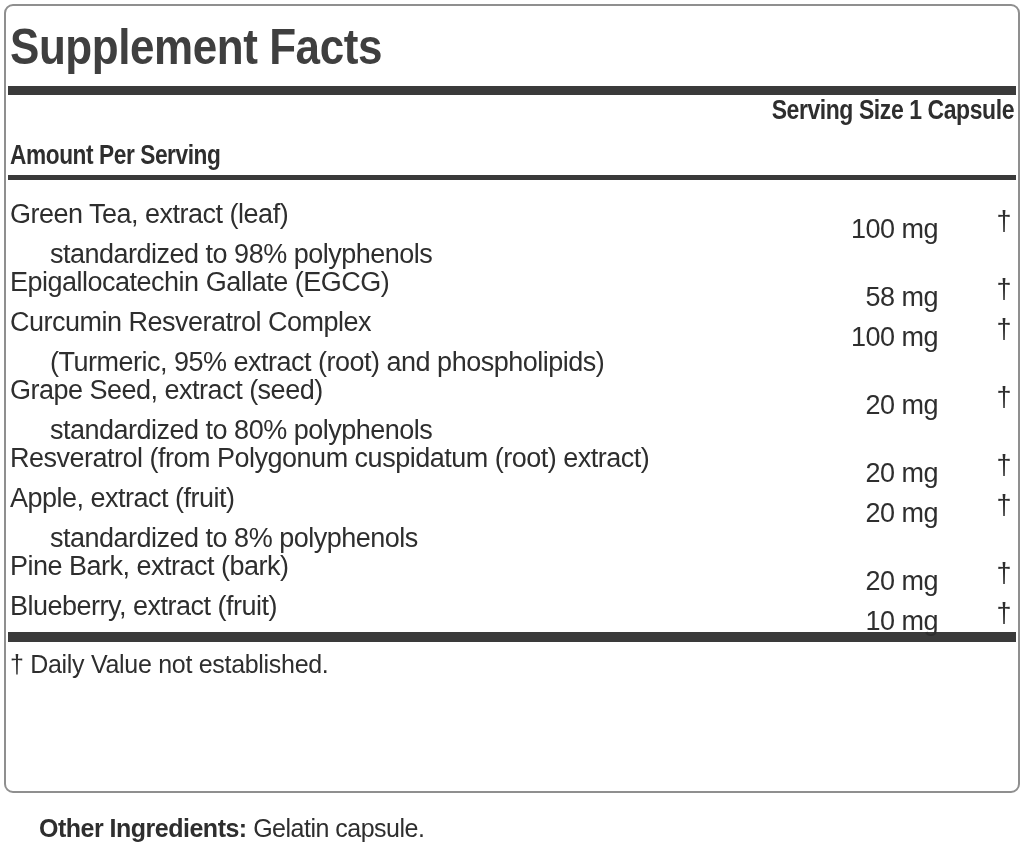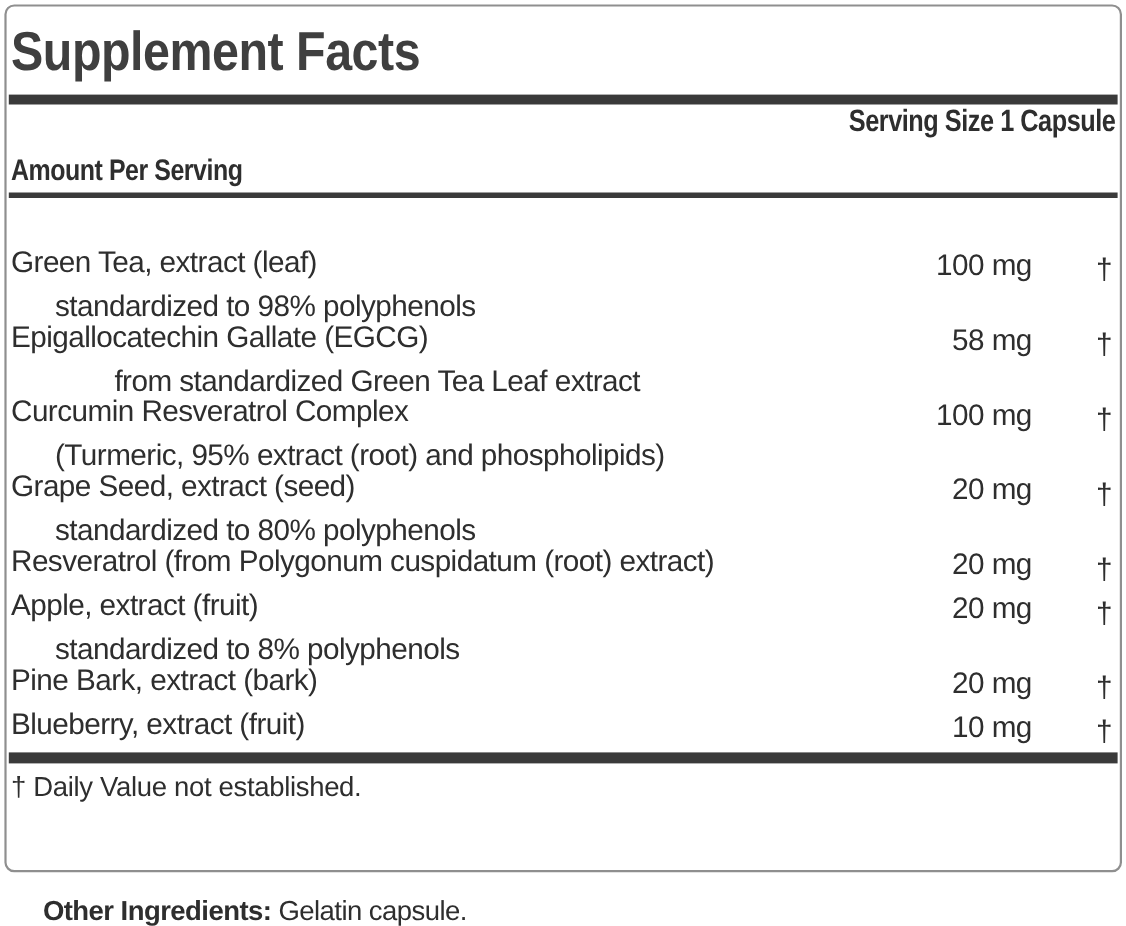--- a/index.html
+++ b/index.html
@@ -57,25 +57,25 @@
     line-height: 26px;
     font-weight: bold;
     letter-spacing: -0.5px;
     transform: scaleX(0.84);
     transform-origin: left center;
     white-space: nowrap;
   }
 
   .rule { height: 5px; background: var(--bar, #3a3a3a); margin: 7px -2px 0 -2px; }
 
-  .rows { margin-top: 44px; font-size: 27px; line-height: 28px; letter-spacing: -0.5px; }
+  .rows { margin-top: 20px; font-size: 27px; line-height: 28px; letter-spacing: -0.5px; }
 
   .row-line { display: flex; align-items: baseline; margin-bottom: 12px; }
   .ing-name { flex: 1; white-space: nowrap; }
-  .ing-amt  { width: 120px; text-align: right; position: relative; top: 3px; white-space: nowrap; }
+  .ing-amt  { width: 120px; text-align: right; position: relative; top: 15px; white-space: nowrap; }
   .ing-dag  { width: 76px;  text-align: right; padding-right: 3px; position: relative; top: 7px; }
   .ing-note { margin-bottom: 0; white-space: nowrap; }
   .note-normal { padding-left: 40px; }
   .note-deep   { padding-left: 94px; }
 
   .footnote {
     margin-top: 9px;
     font-size: 25px;
     line-height: 27px;
     letter-spacing: -0.3px;
@@ -113,21 +113,20 @@
     </div>
     <div class="ing-note note-normal">standardized to 98% polyphenols</div>
   </div>
 
   <div>
     <div class="row-line">
       <span class="ing-name">Epigallocatechin Gallate (EGCG)</span>
       <span class="ing-amt">58 mg</span>
       <span class="ing-dag">†</span>
     </div>
-    <div class="ing-note note-deep">from standardized Green Tea Leaf extract</div>
   </div>
 
   <div>
     <div class="row-line">
       <span class="ing-name">Curcumin Resveratrol Complex</span>
       <span class="ing-amt">100 mg</span>
       <span class="ing-dag">†</span>
     </div>
     <div class="ing-note note-normal">(Turmeric, 95% extract (root) and phospholipids)</div>
   </div>

